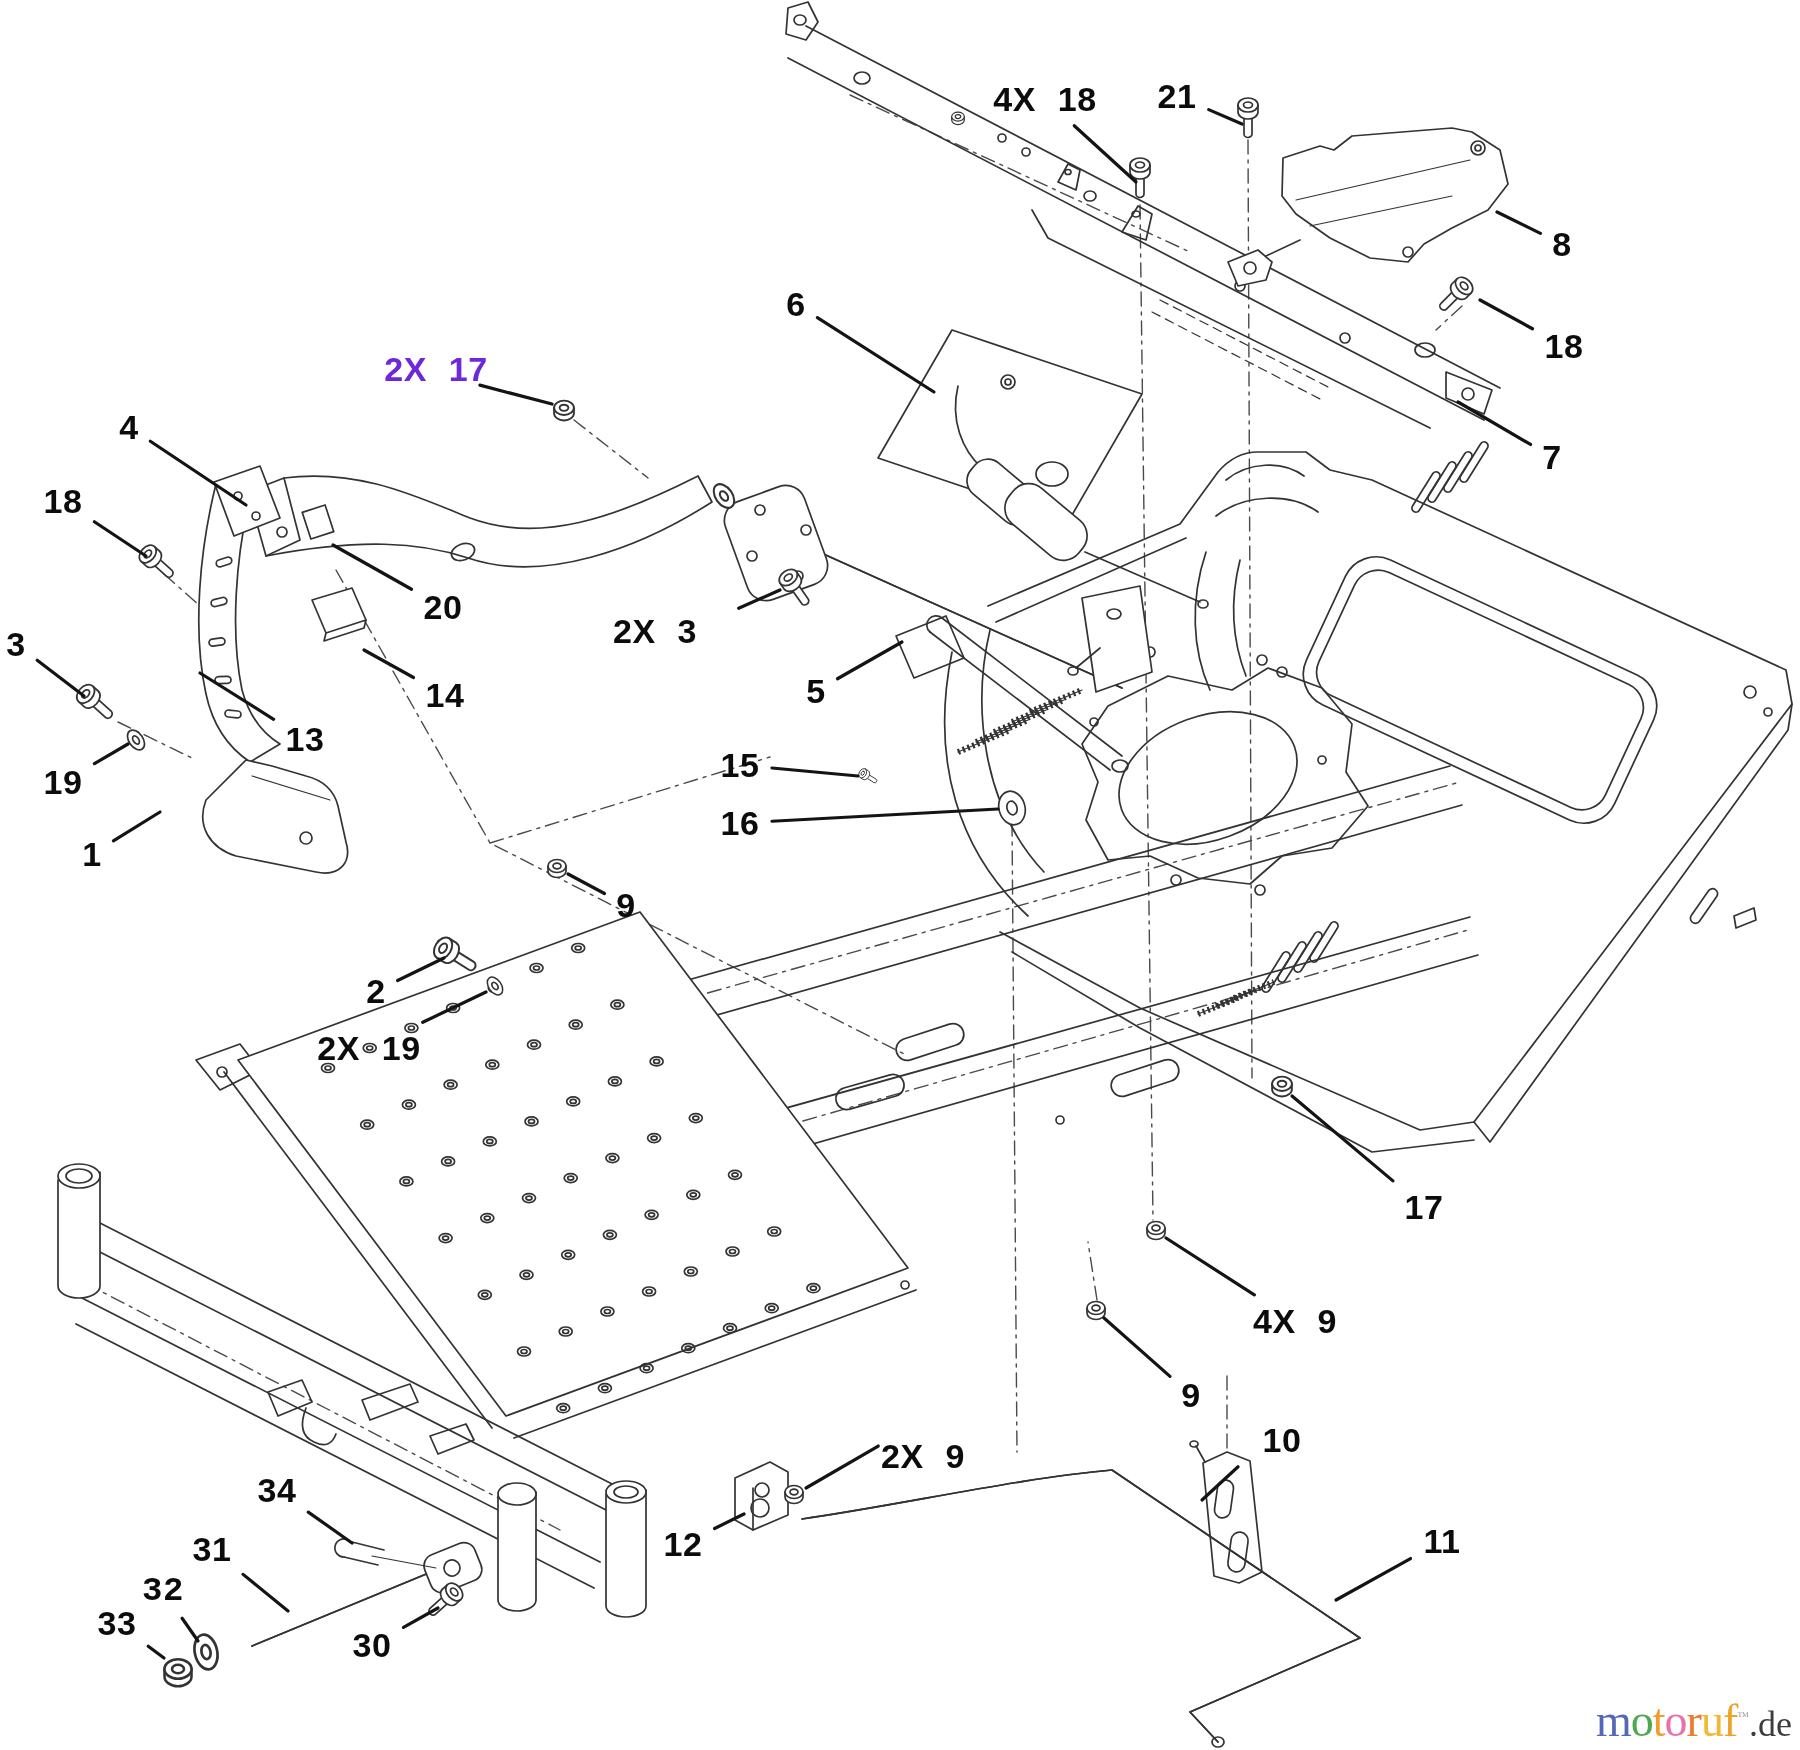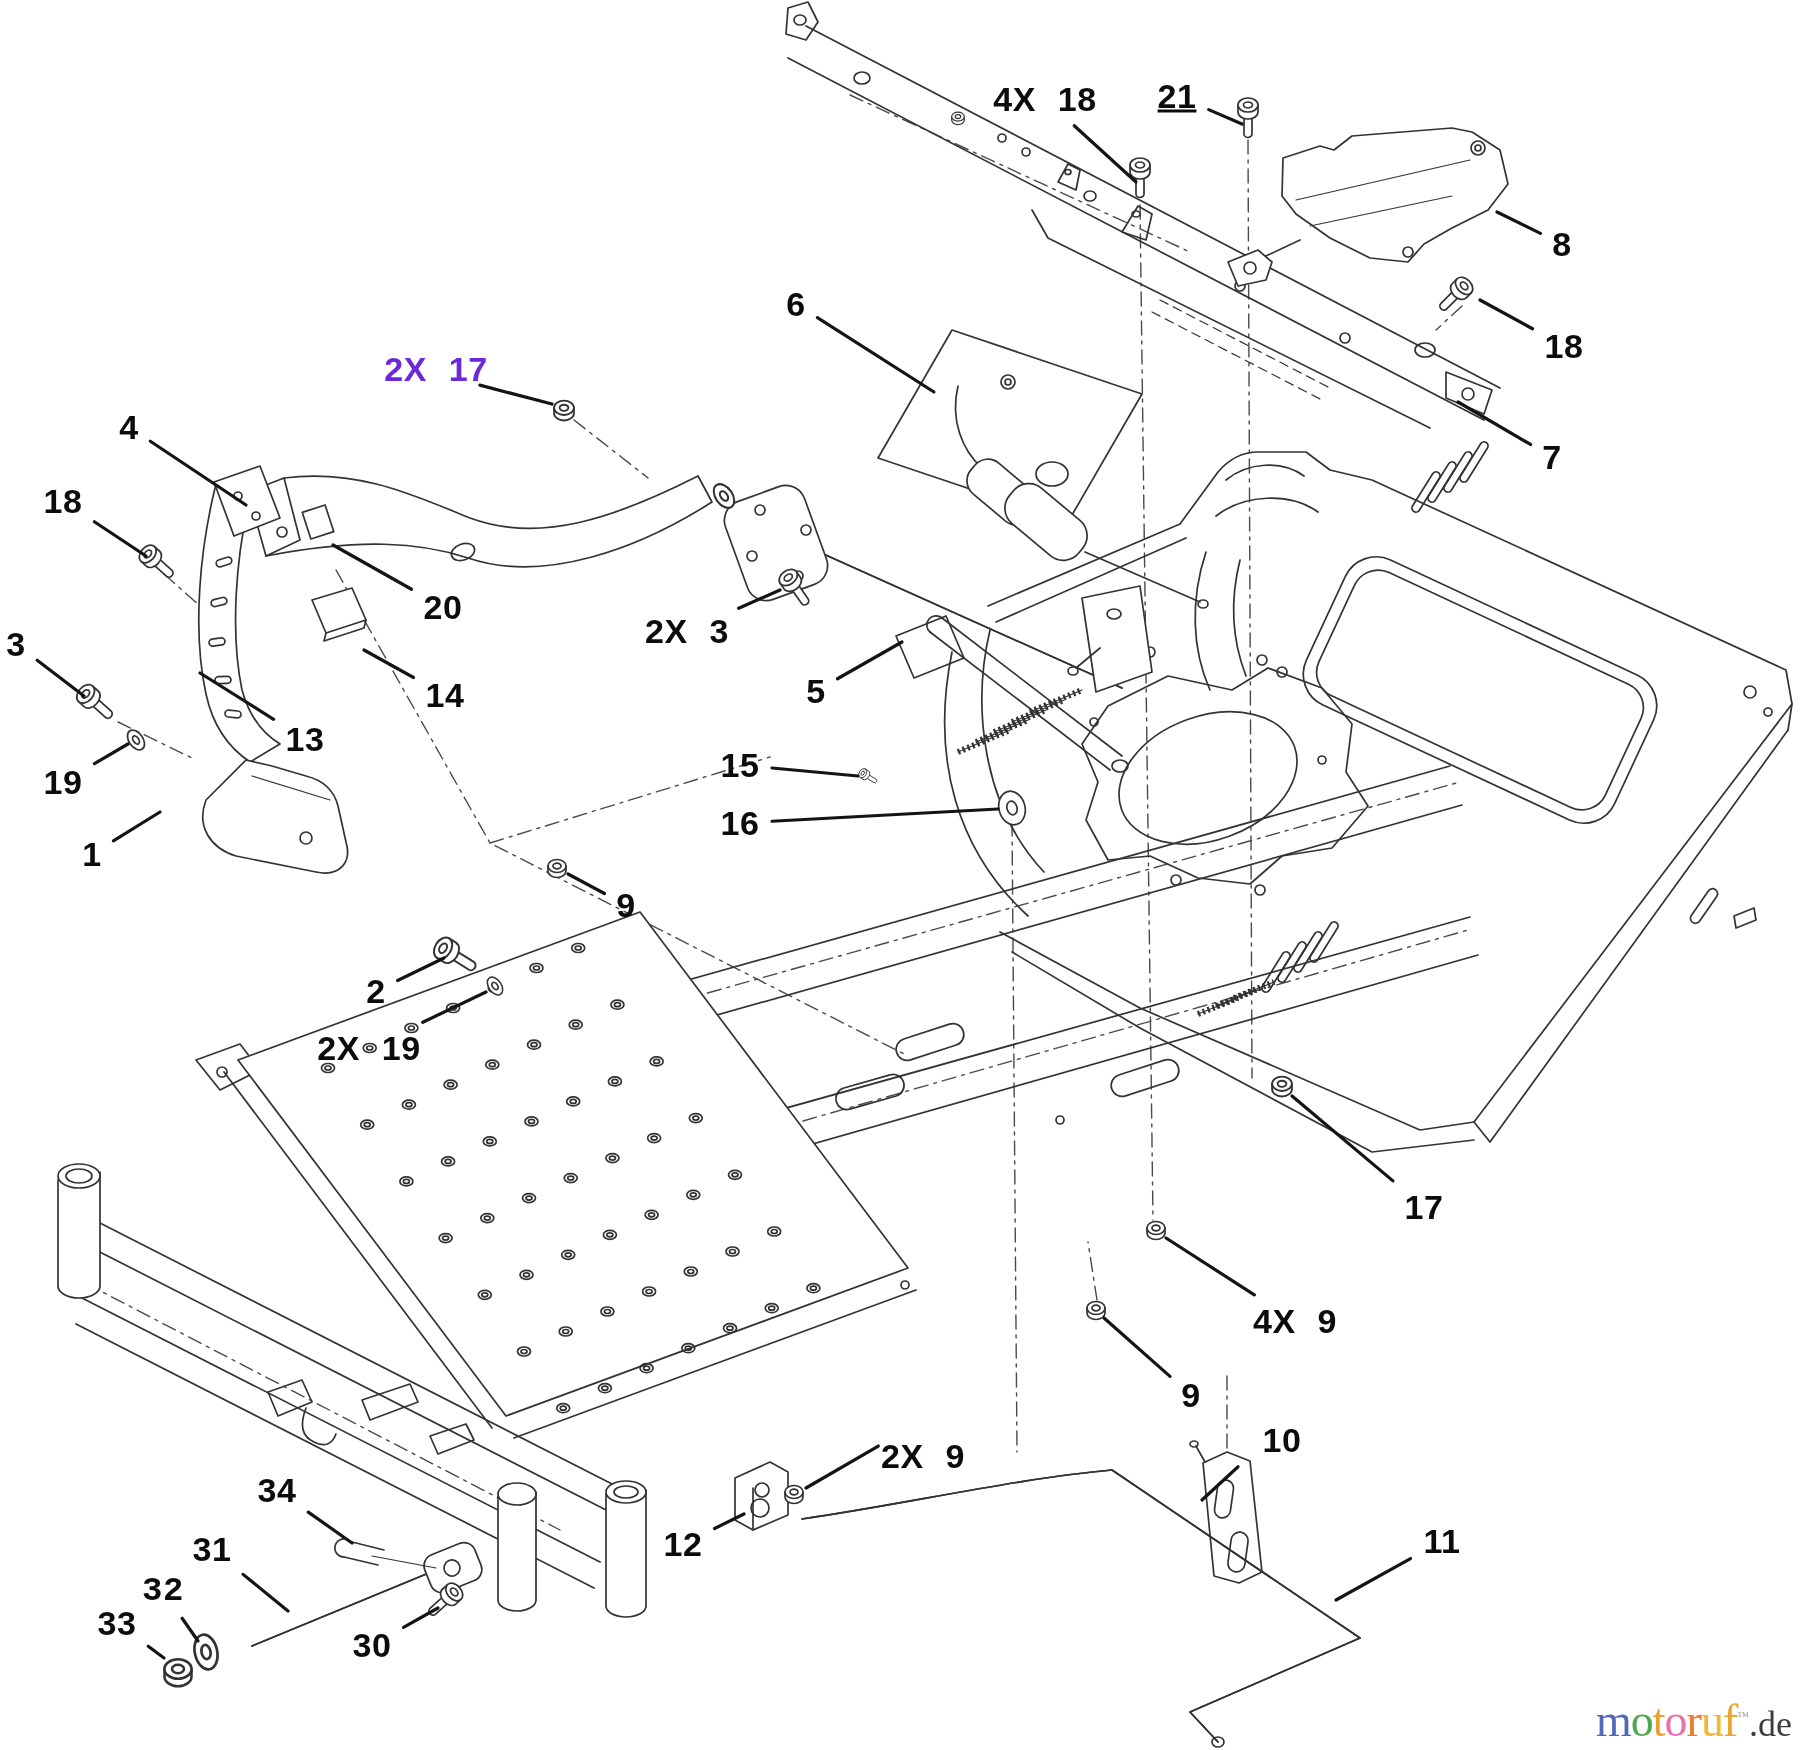--- a/index.html
+++ b/index.html
@@ -459,35 +459,35 @@
         <line x1="308.2666639242833" y1="1512.0951091731602" x2="352" y2="1543" class="lead"></line>
         <line x1="243.0994600830875" y1="1574.3706121730452" x2="288" y2="1611" class="lead"></line>
         <line x1="182.09384937745332" y1="1618.2769276820761" x2="198" y2="1641" class="lead"></line>
         <line x1="148.20817244136157" y1="1646.24012841378" x2="164" y2="1658" class="lead"></line>
         <line x1="403.48912221040285" y1="1627.3470072456832" x2="438" y2="1608" class="lead"></line>
       </g>
 </svg>
 
 <div id="labels">
       <div class="callout" style="left: 1045px; top: 99px; color: rgb(12, 12, 12);">4X 18</div>
-      <div class="callout" style="left: 1177px; top: 96px; color: rgb(12, 12, 12); text-decoration: underline;">21</div>
+      <div class="callout" style="left: 1177px; top: 96px; color: rgb(12, 12, 12);">21</div>
       <div class="callout" style="left: 1562px; top: 244px; color: rgb(12, 12, 12);">8</div>
       <div class="callout" style="left: 1564px; top: 346px; color: rgb(12, 12, 12);">18</div>
       <div class="callout" style="left: 1552px; top: 457px; color: rgb(12, 12, 12);">7</div>
       <div class="callout" style="left: 796px; top: 304px; color: rgb(12, 12, 12);">6</div>
       <div class="callout" style="left: 436px; top: 369px; color: #6d28d9;">2X 17</div>
       <div class="callout" style="left: 129px; top: 427px; color: rgb(12, 12, 12);">4</div>
       <div class="callout" style="left: 63px; top: 501px; color: rgb(12, 12, 12);">18</div>
       <div class="callout" style="left: 16px; top: 644px; color: rgb(12, 12, 12);">3</div>
       <div class="callout" style="left: 63px; top: 782px; color: rgb(12, 12, 12);">19</div>
       <div class="callout" style="left: 92px; top: 854px; color: rgb(12, 12, 12);">1</div>
       <div class="callout" style="left: 305px; top: 739px; color: rgb(12, 12, 12);">13</div>
       <div class="callout" style="left: 443px; top: 607px; color: rgb(12, 12, 12);">20</div>
       <div class="callout" style="left: 445px; top: 695px; color: rgb(12, 12, 12);">14</div>
-      <div class="callout" style="left: 687px; top: 631px; color: rgb(12, 12, 12);">2X 3</div>
+      <div class="callout" style="left: 655px; top: 631px; color: rgb(12, 12, 12);">2X 3</div>
       <div class="callout" style="left: 816px; top: 691px; color: rgb(12, 12, 12);">5</div>
       <div class="callout" style="left: 740px; top: 765px; color: rgb(12, 12, 12);">15</div>
       <div class="callout" style="left: 740px; top: 823px; color: rgb(12, 12, 12);">16</div>
       <div class="callout" style="left: 626px; top: 905px; color: rgb(12, 12, 12);">9</div>
       <div class="callout" style="left: 376px; top: 991px; color: rgb(12, 12, 12);">2</div>
       <div class="callout" style="left: 369px; top: 1048px; color: rgb(12, 12, 12);">2X 19</div>
       <div class="callout" style="left: 1424px; top: 1207px; color: rgb(12, 12, 12);">17</div>
       <div class="callout" style="left: 1295px; top: 1321px; color: rgb(12, 12, 12);">4X 9</div>
       <div class="callout" style="left: 1191px; top: 1395px; color: rgb(12, 12, 12);">9</div>
       <div class="callout" style="left: 1282px; top: 1440px; color: rgb(12, 12, 12);">10</div>

